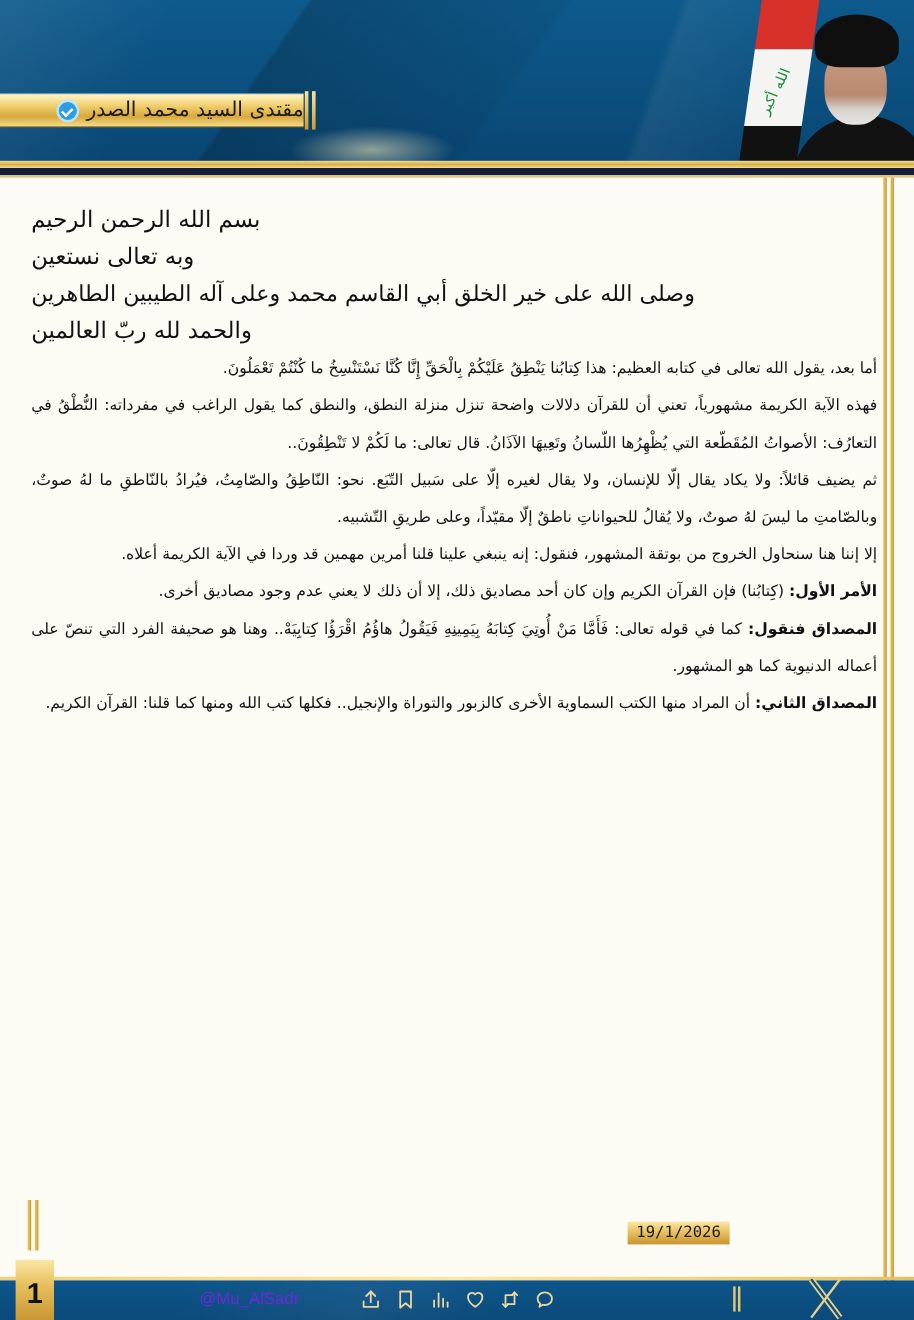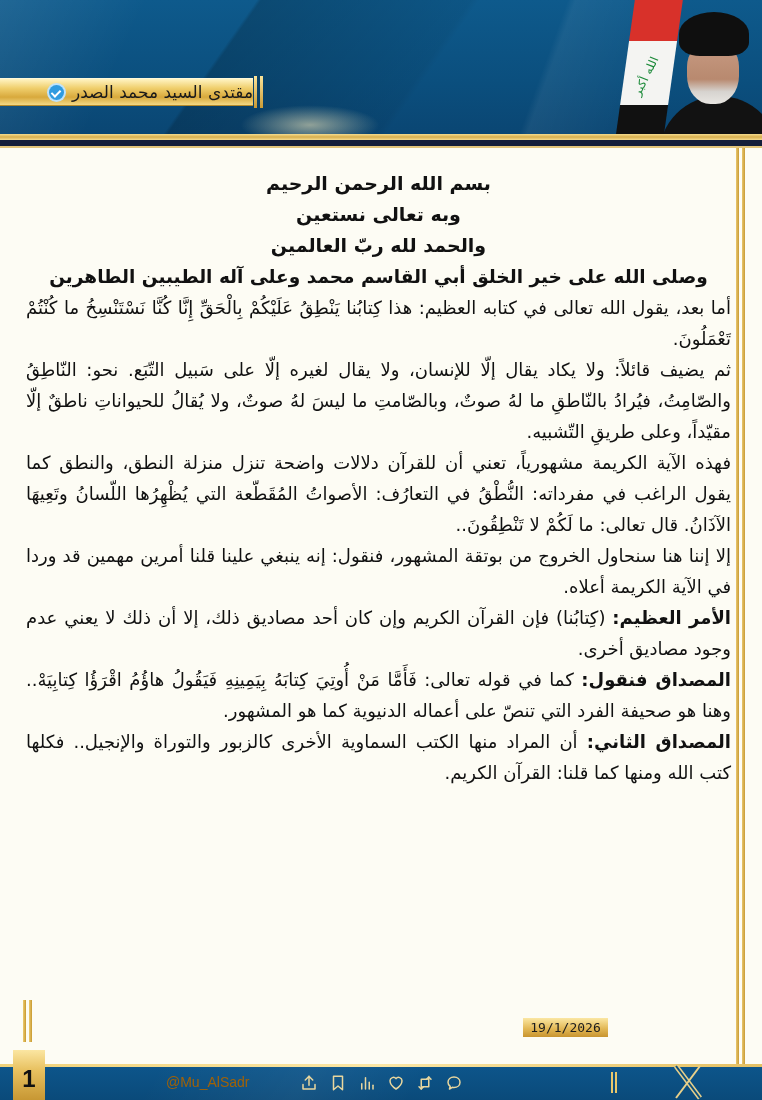--- a/index.html
+++ b/index.html
@@ -104,27 +104,27 @@
       display: block; width: 3px; height: 100%;
       background: linear-gradient(90deg, #e9c76e, #c89b36);
     }
 
     
     .content {
       position: absolute; left: 26px; top: 168px; width: 705px;
       direction: rtl; color: #111;
     }
     .intro-line {
-      text-align: center; font-family: "DejaVu Sans", sans-serif; font-weight: bold;
+      text-align: left; font-family: "DejaVu Sans", sans-serif; font-weight: normal;
       font-size: 19px; line-height: 31px;
     }
     .intro-line.wide { font-size: 18.5px; }
     .para {
       text-align: justify; text-align-last: right;
-      font-family: "DejaVu Sans", sans-serif; font-size: 18px; line-height: 31px;
+      font-family: "DejaVu Sans", sans-serif; font-size: 13px; line-height: 31px;
       margin-top: 0;
     }
     .para .lead { font-weight: bold; }
 
     
     .footer-gold {
       position: absolute; left: 0; top: 1064px; width: 762px; height: 3px;
       background: linear-gradient(90deg, #f0d27a, #fbe7a6 50%, #e4c063);
     }
     .footer {
@@ -143,21 +143,21 @@
     }
     .page-num {
       position: absolute; left: 13px; top: 1050px; width: 32px; height: 50px;
       background: linear-gradient(180deg, #fbe6a2 0%, #e8c160 40%, #c79733 100%);
       display: flex; align-items: center; justify-content: center;
       font-family: "Liberation Sans", sans-serif; font-weight: bold; font-size: 24px; color: #111;
       padding-top: 8px;
     }
     .handle {
       position: absolute; left: 166px; top: 1074px;
-      font-family: "Liberation Sans", sans-serif; font-size: 14px; color: #a16207;
+      font-family: "Liberation Sans", sans-serif; font-size: 14px; color: #6d28d9;
     }
     .actions {
       position: absolute; left: 300px; top: 1071px; height: 24px;
       display: flex; align-items: center; gap: 11px;
     }
     .actions .ic {
       width: 18px; height: 20px; display: flex; align-items: center; justify-content: center;
     }
     .actions svg { width: 18px; height: 18px; stroke: #e9d79e; fill: none; stroke-width: 2; stroke-linecap: round; stroke-linejoin: round; }
     .date-box {
@@ -207,28 +207,28 @@
 <div class="thin-gold-top"></div>
 
 <div class="frame-right">
     <span></span>
     <span></span>
   </div>
 
 <div class="content">
   <div class="intro-line">بسم الله الرحمن الرحيم</div>
   <div class="intro-line">وبه تعالى نستعين</div>
+  <div class="intro-line wide">وصلى الله على خير الخلق أبي القاسم محمد وعلى آله الطيبين الطاهرين</div>
   <div class="intro-line">والحمد لله ربّ العالمين</div>
-  <div class="intro-line wide">وصلى الله على خير الخلق أبي القاسم محمد وعلى آله الطيبين الطاهرين</div>
 
   <p class="para"><span class="lead"></span><span>أما بعد، يقول الله تعالى في كتابه العظيم: هذا كِتابُنا يَنْطِقُ عَلَيْكُمْ بِالْحَقِّ إِنَّا كُنَّا نَسْتَنْسِخُ ما كُنْتُمْ تَعْمَلُونَ.</span></p>
+  <p class="para"><span class="lead"></span><span>فهذه الآية الكريمة مشهورياً، تعني أن للقرآن دلالات واضحة تنزل منزلة النطق، والنطق كما يقول الراغب في مفرداته: النُّطْقُ في التعارُف: الأصواتُ المُقَطّعة التي يُظْهِرُها اللّسانُ وتَعِيهَا الآذَانُ. قال تعالى: ما لَكُمْ لا تَنْطِقُونَ..</span></p>
   <p class="para"><span class="lead"></span><span>ثم يضيف قائلاً: ولا يكاد يقال إلّا للإنسان، ولا يقال لغيره إلّا على سَبيل التّبَع. نحو: النّاطِقُ والصّامِتُ، فيُرادُ بالنّاطقِ ما لهُ صوتٌ، وبالصّامتِ ما ليسَ لهُ صوتٌ، ولا يُقالُ للحيواناتِ ناطقٌ إلّا مقيّداً، وعلى طريقِ التّشبيه.</span></p>
-  <p class="para"><span class="lead"></span><span>فهذه الآية الكريمة مشهورياً، تعني أن للقرآن دلالات واضحة تنزل منزلة النطق، والنطق كما يقول الراغب في مفرداته: النُّطْقُ في التعارُف: الأصواتُ المُقَطّعة التي يُظْهِرُها اللّسانُ وتَعِيهَا الآذَانُ. قال تعالى: ما لَكُمْ لا تَنْطِقُونَ..</span></p>
   <p class="para"><span class="lead"></span><span>إلا إننا هنا سنحاول الخروج من بوتقة المشهور، فنقول: إنه ينبغي علينا قلنا أمرين مهمين قد وردا في الآية الكريمة أعلاه.</span></p>
-  <p class="para"><span class="lead">الأمر العظيم:</span><span> (كِتابُنا) فإن القرآن الكريم وإن كان أحد مصاديق ذلك، إلا أن ذلك لا يعني عدم وجود مصاديق أخرى.</span></p>
+  <p class="para"><span class="lead">الأمر الأول:</span><span> (كِتابُنا) فإن القرآن الكريم وإن كان أحد مصاديق ذلك، إلا أن ذلك لا يعني عدم وجود مصاديق أخرى.</span></p>
   <p class="para"><span class="lead">المصداق فنقول:</span><span> كما في قوله تعالى: فَأَمَّا مَنْ أُوتِيَ كِتابَهُ بِيَمِينِهِ فَيَقُولُ هاؤُمُ اقْرَؤُا كِتابِيَهْ.. وهنا هو صحيفة الفرد التي تنصّ على أعماله الدنيوية كما هو المشهور.</span></p>
   <p class="para"><span class="lead">المصداق الثاني:</span><span> أن المراد منها الكتب السماوية الأخرى كالزبور والتوراة والإنجيل.. فكلها كتب الله ومنها كما قلنا: القرآن الكريم.</span></p>
 </div>
 
 <div class="footer-gold"></div>
 <div class="footer"></div>
 
 <div class="page-num-bars">
     <span></span>
     <span></span>

